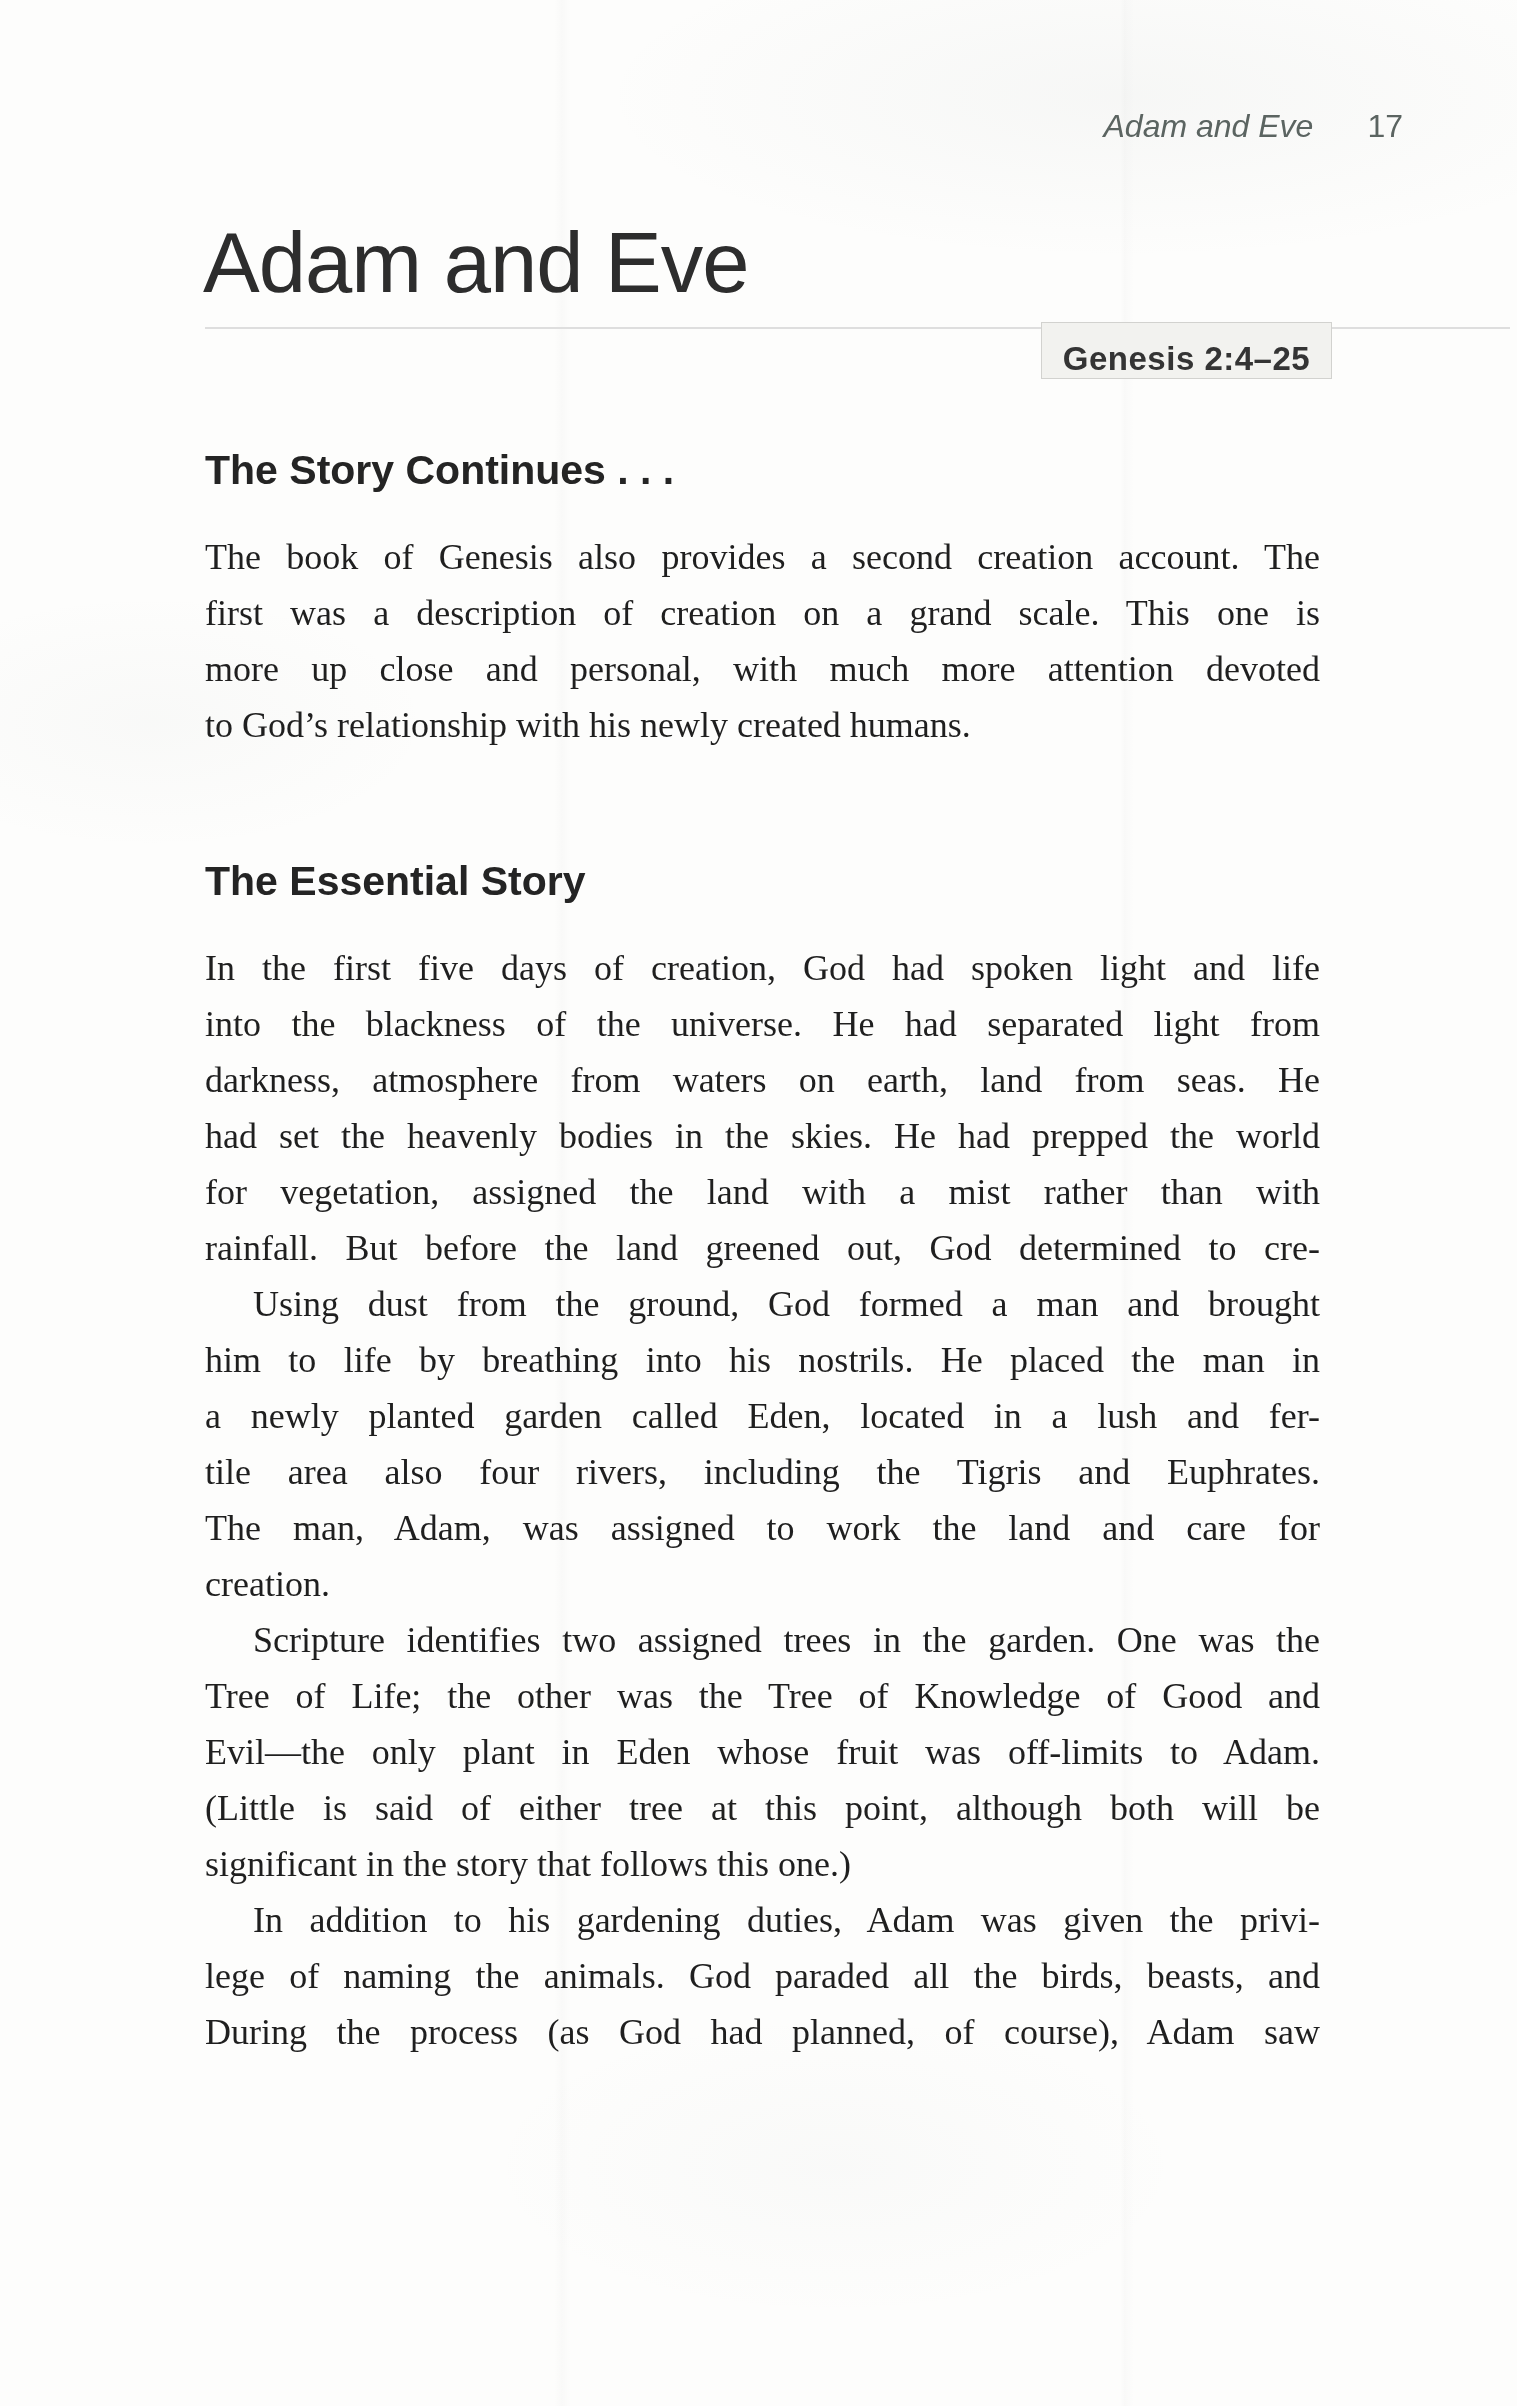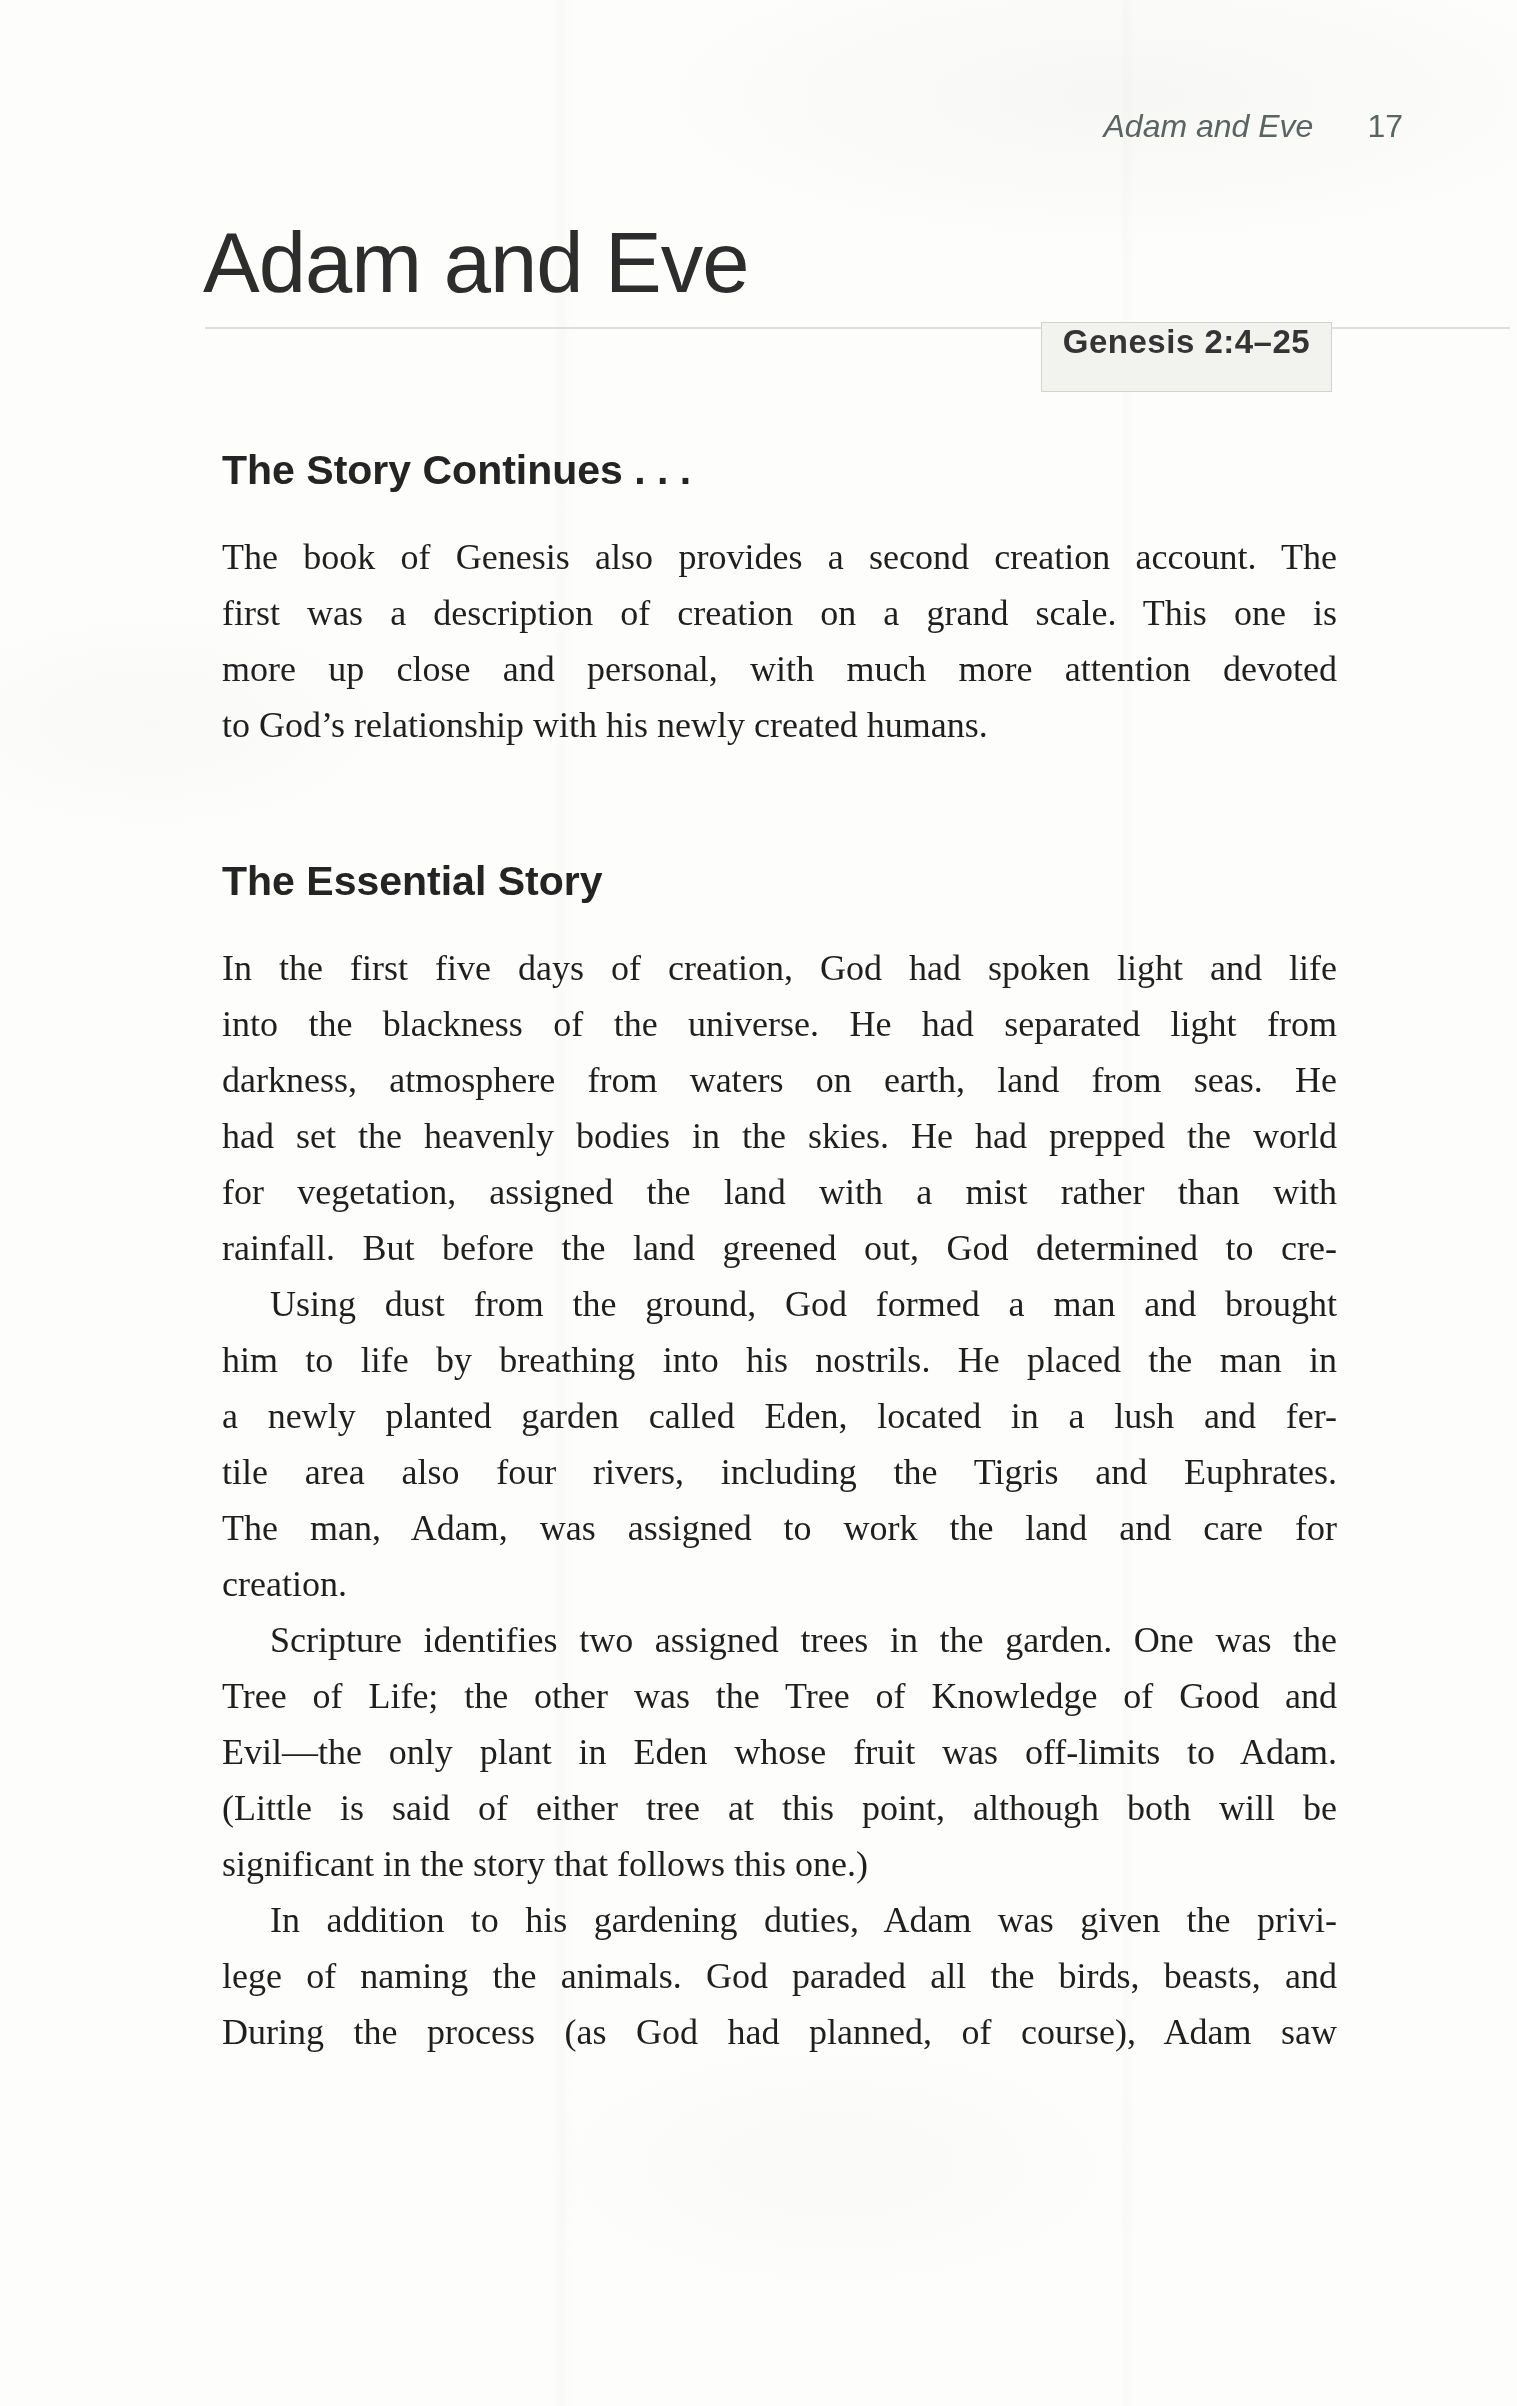--- a/index.html
+++ b/index.html
@@ -59,36 +59,36 @@
     top: 327px;
     width: 1305px;
     height: 1.9px;
     background: var(--c-rule, #dedede);
   }
   .scripture-box {
     position: absolute;
     left: 1041px;
     top: 322px;
     width: 291px;
-    height: 70px;
+    height: 57px;
     box-sizing: border-box;
     background: var(--c-boxbg, #f2f2ef);
     border: 1px solid var(--c-boxborder, #d2d2cf);
     display: flex;
-    align-items: flex-start;
+    align-items: flex-end;
     justify-content: center;
     font-family: "Liberation Sans", sans-serif;
     font-weight: bold;
     font-size: 33px;
     letter-spacing: 0.5px;
     color: var(--c-boxtext, #343434);
   }
   .content {
     position: absolute;
-    left: 222px;
+    left: 205px;
     top: 446px;
     width: 1115px;
     color: var(--c-body, #1f1f1f);
   }
   .content section + section { margin-top: 104px; }
   .content h2 {
     margin: 0 0 35px 0;
     font-family: "Liberation Sans", sans-serif;
     font-weight: bold;
     font-size: 41px;

